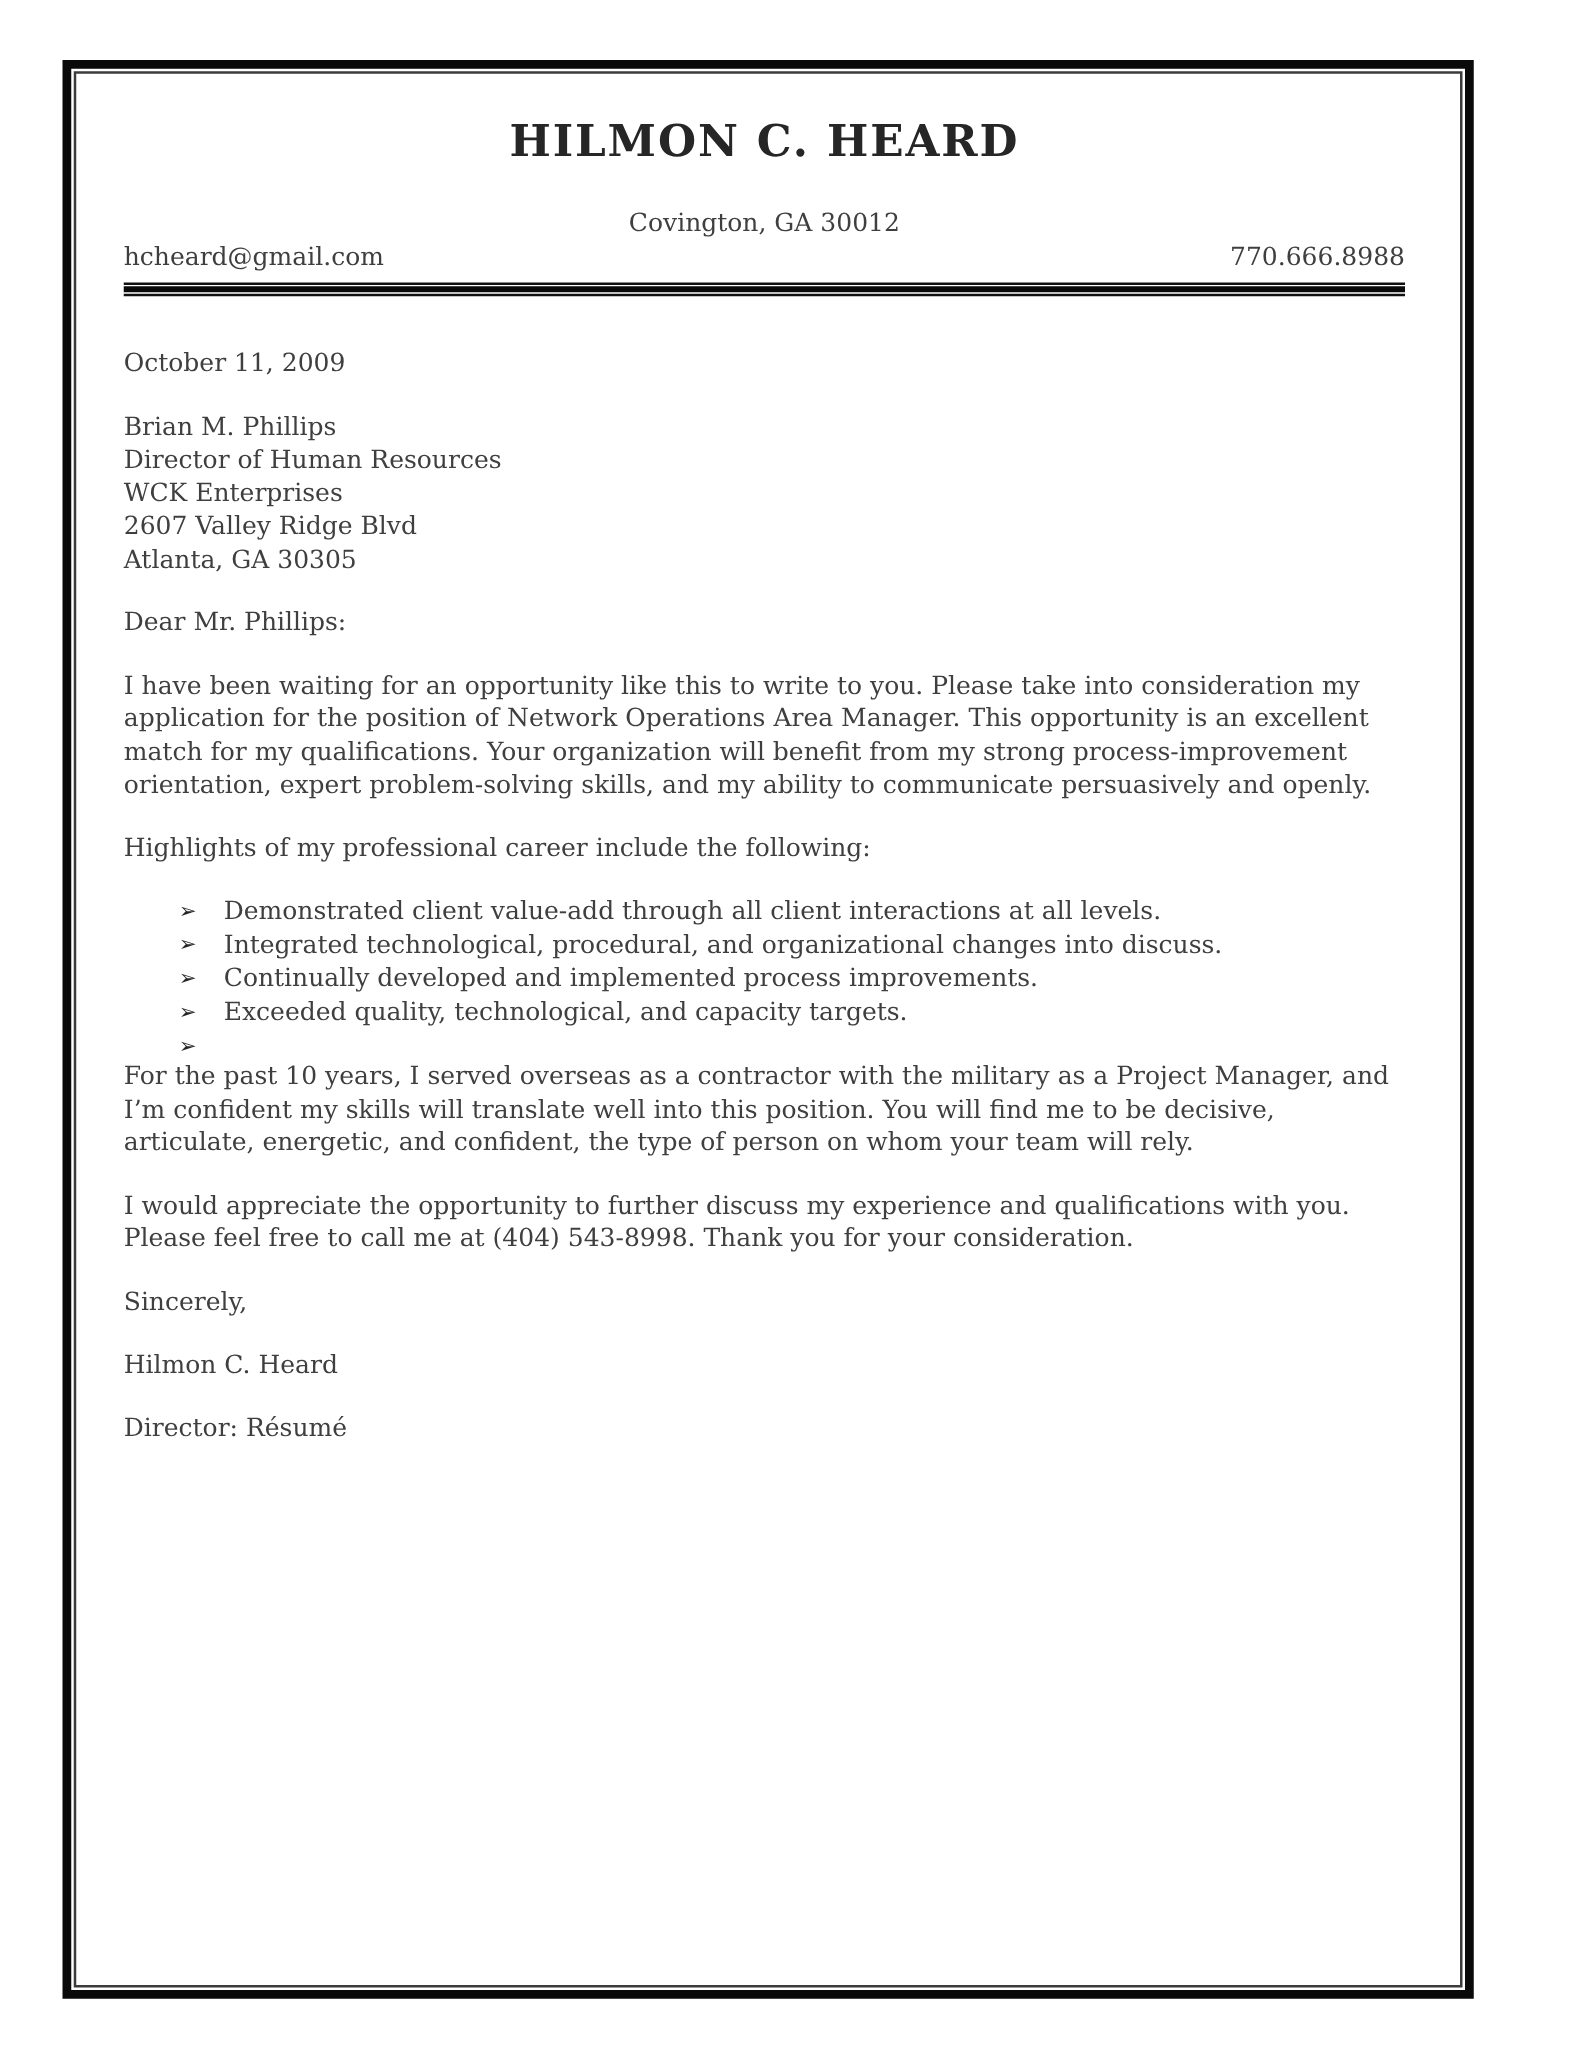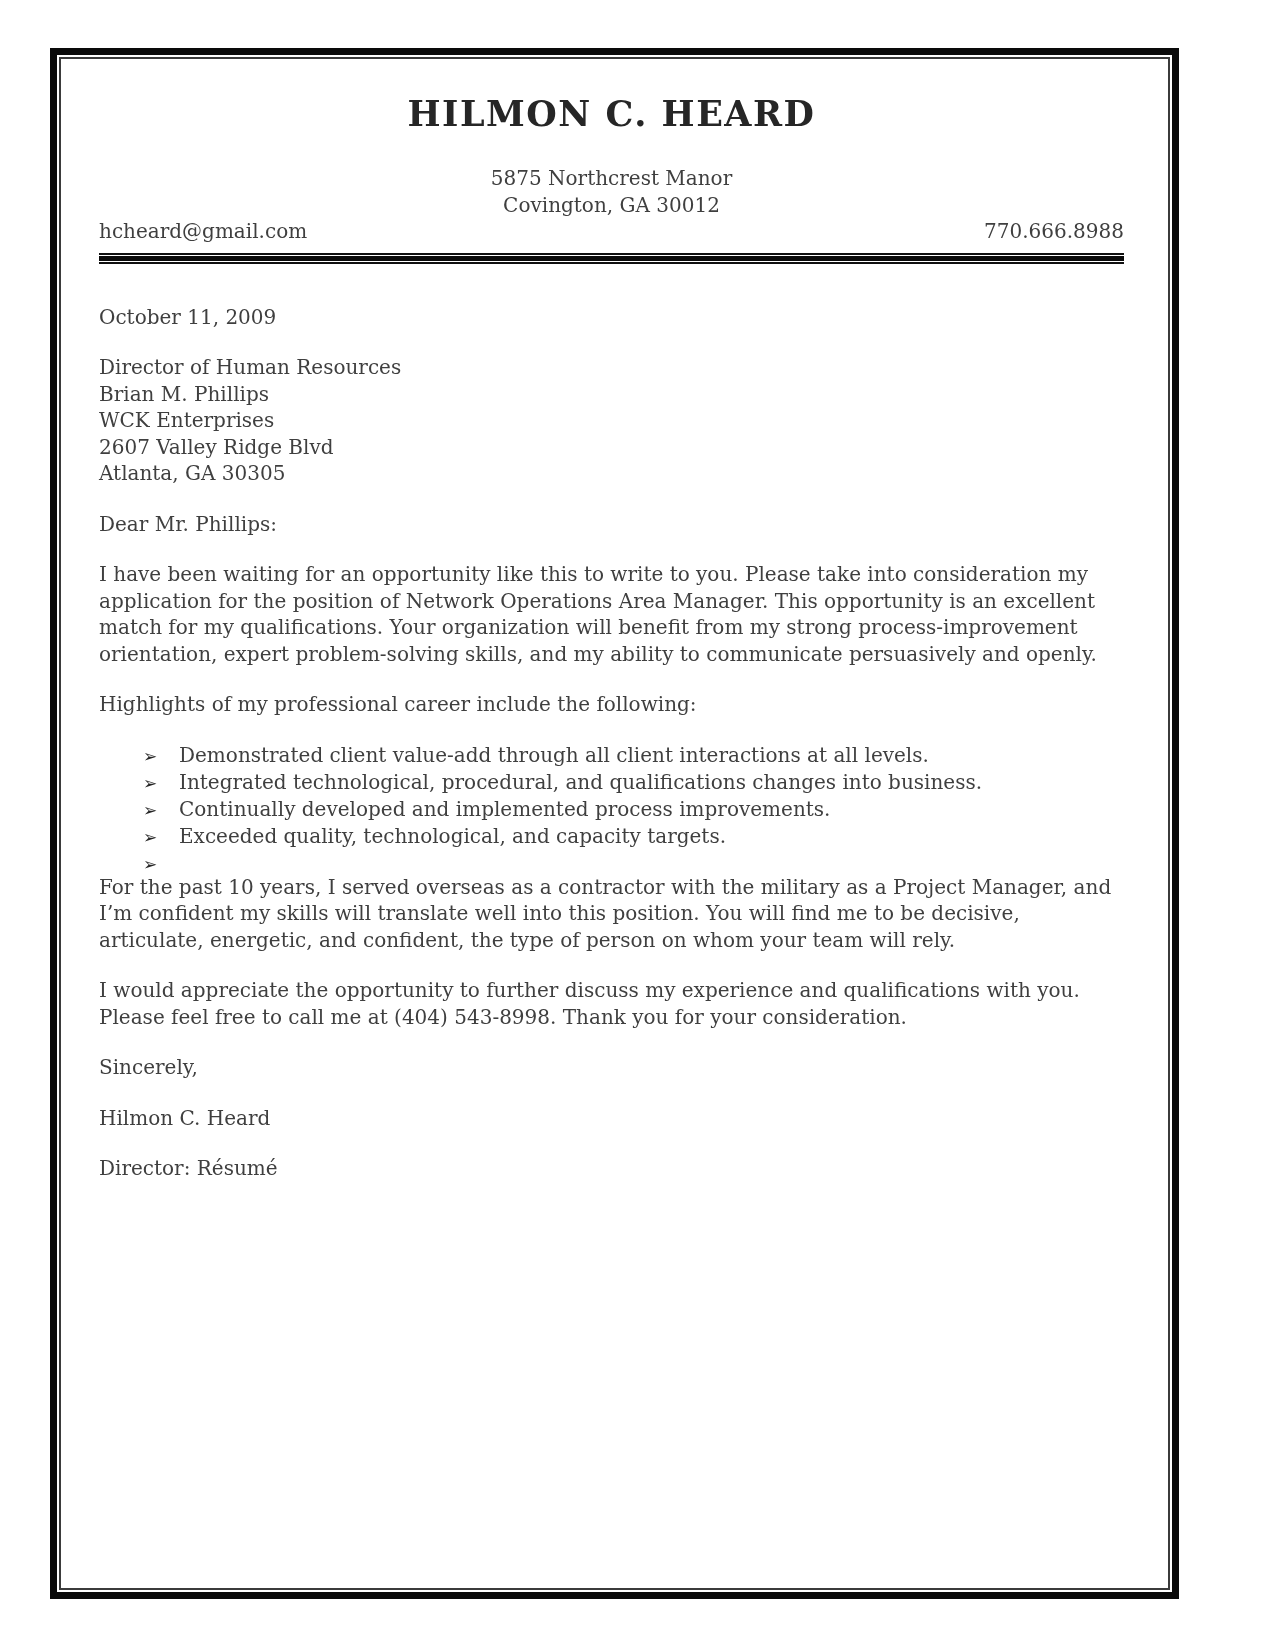--- a/index.html
+++ b/index.html
@@ -94,60 +94,59 @@
 </style>
 </head>
 <body>
 
 <div class="sheet">
   <div class="frame-outer">
     <div class="frame-inner">
 
       <header class="letterhead">
         <h1>HILMON C. HEARD</h1>
-        <div class="addr">5875 Northcrest Manor</div>
         <div class="addr">Covington, GA 30012</div>
         <div class="contact-row">
           <span>hcheard@gmail.com</span>
           <span>770.666.8988</span>
         </div>
         <div class="rule">
           <div class="rule-thin"></div>
           <div class="rule-gap"></div>
           <div class="rule-thick"></div>
           <div class="rule-gap"></div>
           <div class="rule-thin"></div>
         </div>
       </header>
 
       <main class="letter-body">
         <p class="date">October 11, 2009</p>
 
         <div class="recipient">
+          <div>Brian M. Phillips</div>
           <div>Director of Human Resources</div>
-          <div>Brian M. Phillips</div>
           <div>WCK Enterprises</div>
           <div>2607 Valley Ridge Blvd</div>
           <div>Atlanta, GA 30305</div>
         </div>
 
         <p>Dear Mr. Phillips:</p>
 
         <p>I have been waiting for an opportunity like this to write to you. Please take into consideration my application for the position of Network Operations Area Manager. This opportunity is an excellent match for my qualifications. Your organization will benefit from my strong process-improvement orientation, expert problem-solving skills, and my ability to communicate persuasively and openly.</p>
 
         <p>Highlights of my professional career include the following:</p>
 
         <ul class="highlights">
           <li>
             <span class="bullet">➢</span>
             <span>Demonstrated client value-add through all client interactions at all levels.</span>
           </li>
           <li>
             <span class="bullet">➢</span>
-            <span>Integrated technological, procedural, and qualifications changes into business.</span>
+            <span>Integrated technological, procedural, and organizational changes into discuss.</span>
           </li>
           <li>
             <span class="bullet">➢</span>
             <span>Continually developed and implemented process improvements.</span>
           </li>
           <li>
             <span class="bullet">➢</span>
             <span>Exceeded quality, technological, and capacity targets.</span>
           </li>
           <li>

